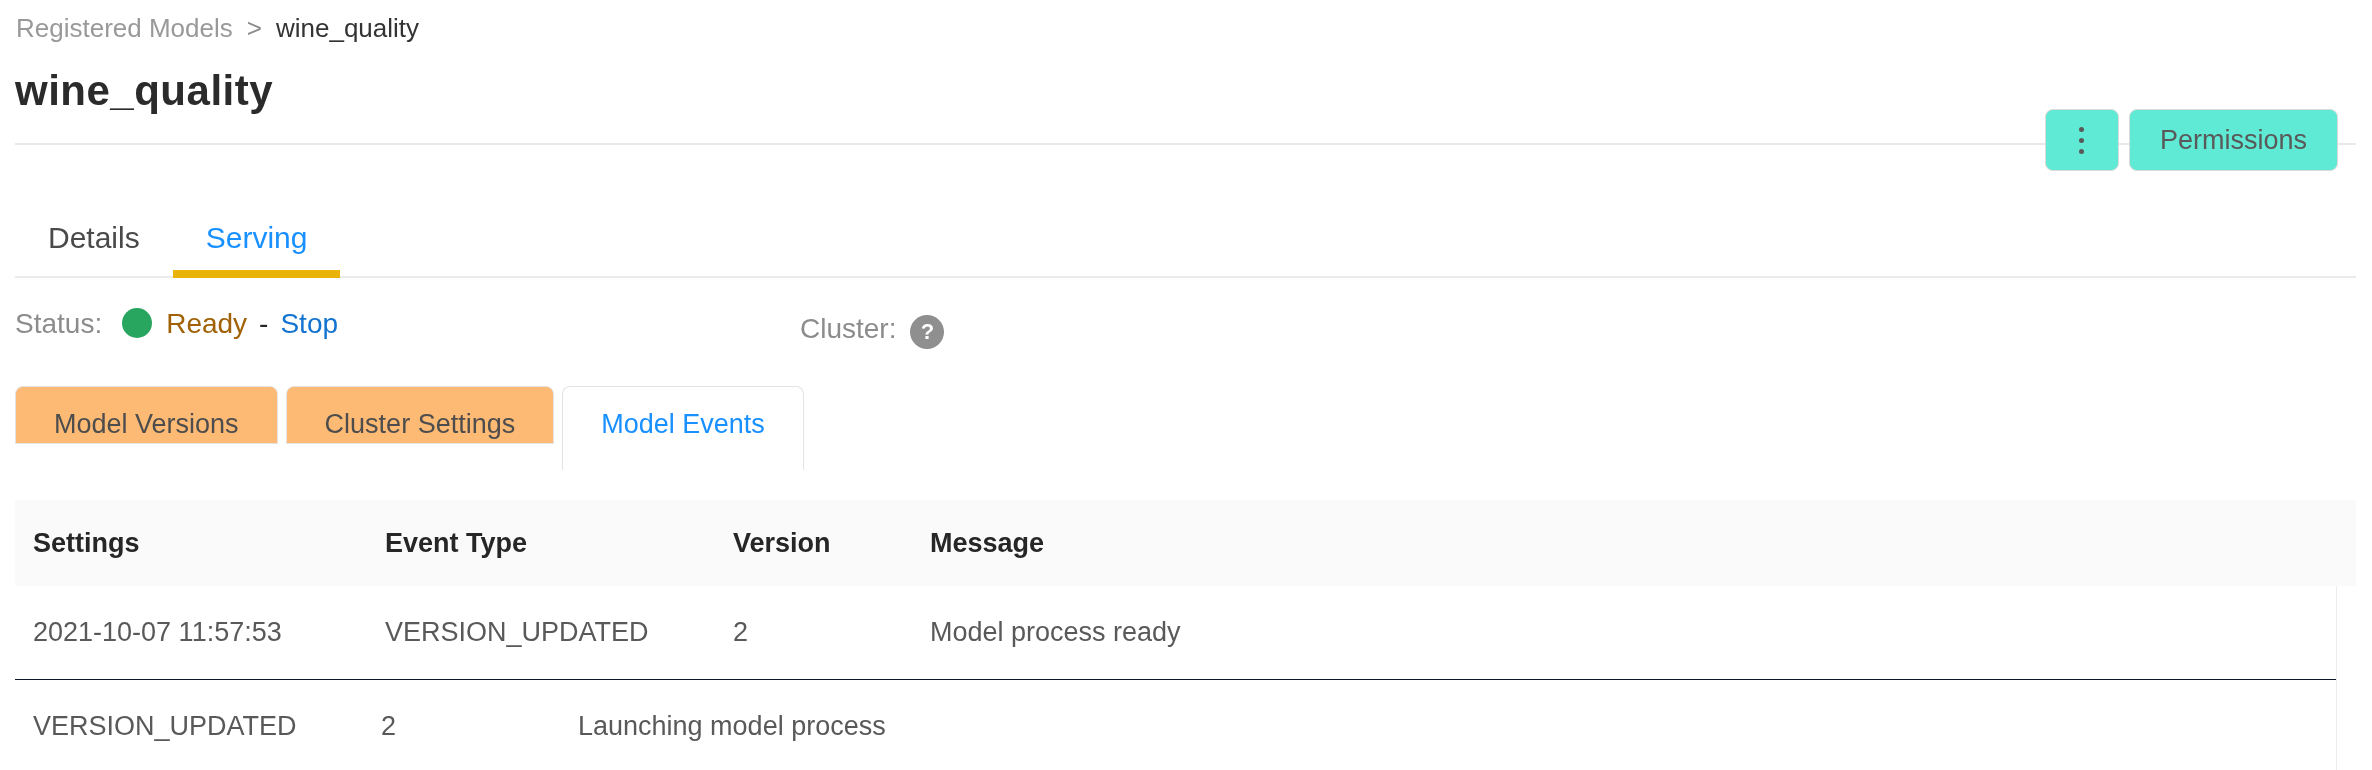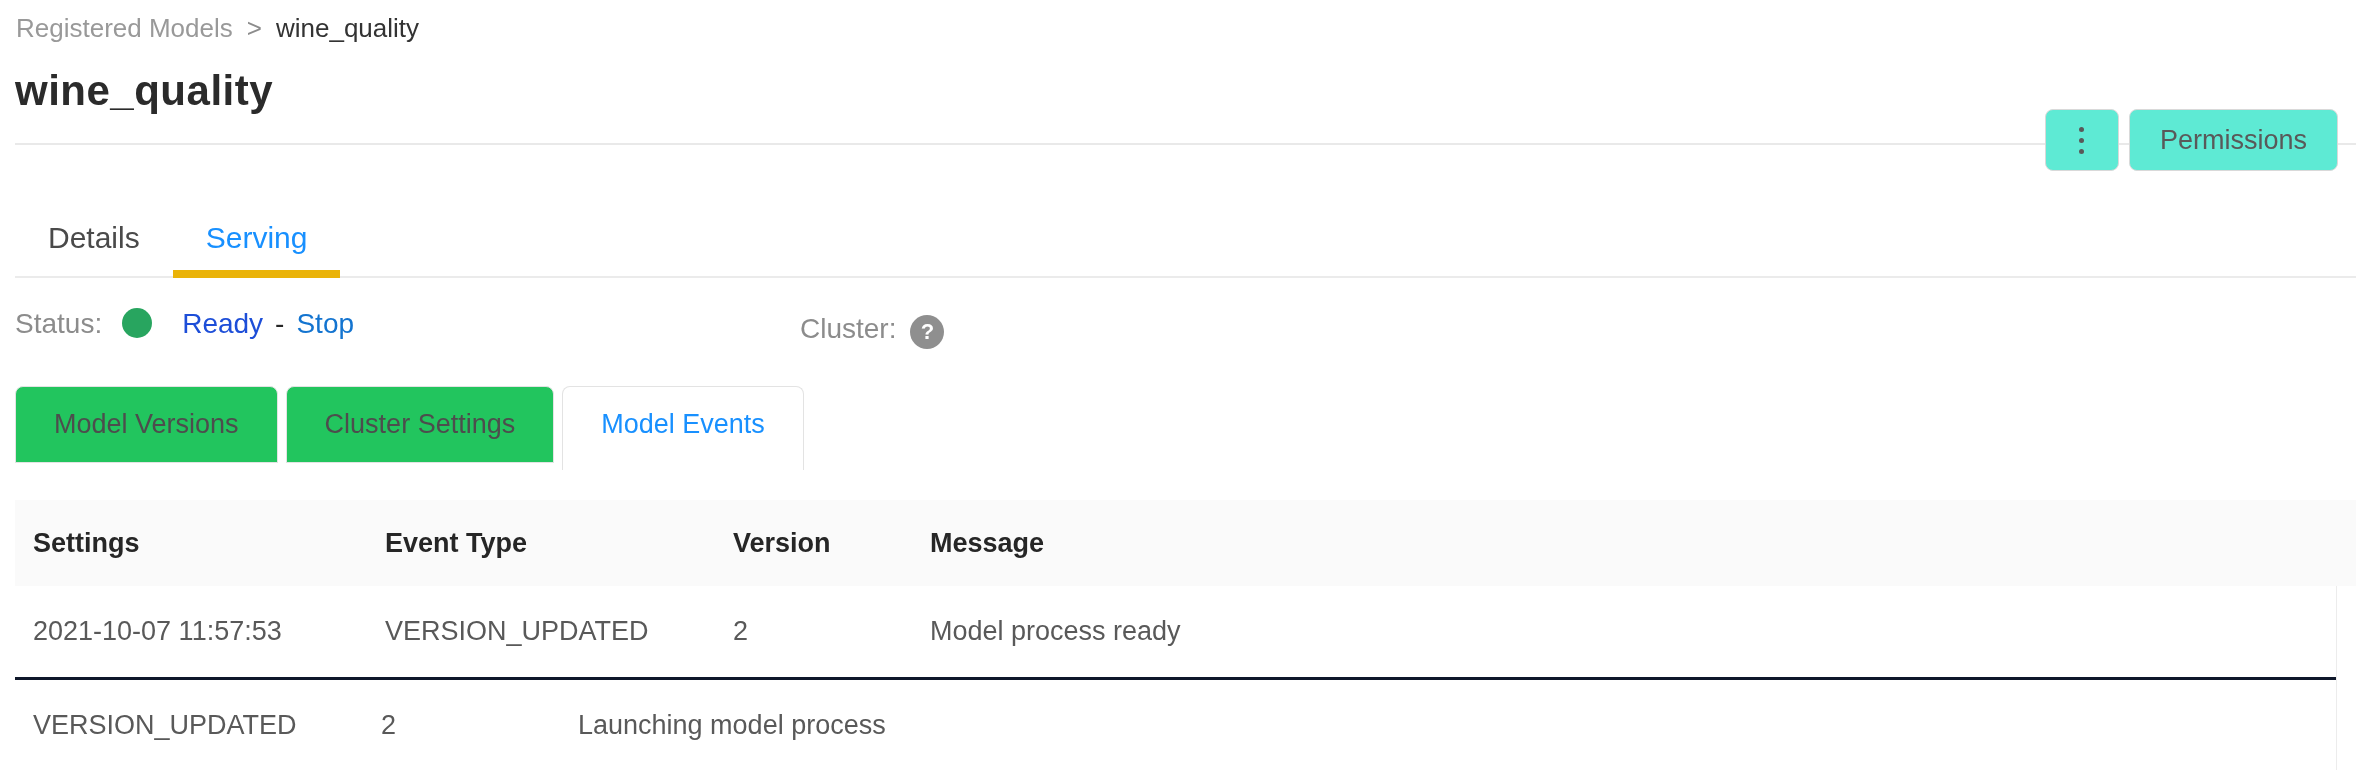--- a/index.html
+++ b/index.html
@@ -94,21 +94,21 @@
     display: flex;
   }
   .muted-label { color: #8c8c8c; }
   .status-dot {
     width: 30px; height: 30px;
     border-radius: 50%;
     background: #28a55f;
     margin: 0 14px 0 20px;
     flex: none;
   }
-  .status-value { color: #1d4ed8; margin-left: 16px; }
+  .status-value { color: #a16207; }
   .status-sep { color: #262626; margin: 0 12px; }
   .link { color: #1374d0; cursor: pointer; text-decoration: none; }
   .cluster-group {
     position: absolute;
     left: 785px;
     top: 0;
     height: 42px;
     display: flex;
     align-items: center;
   }
@@ -130,24 +130,24 @@
 
   
   .sub-tabs {
     margin: 36px 16px 0 15px;
     display: flex;
     gap: 8px;
     align-items: flex-start;
     height: 85px;
   }
   .sub-tab {
-    height: 77px;
+    height: 58px;
     line-height: 75px;
     padding: 0 38px;
-    background: #22c55e;
+    background: #fdba74;
     border: 1px solid #e3e3e3;
     border-radius: 8px 8px 0 0;
     font-size: 27px;
     color: #4d4d4d;
     cursor: pointer;
   }
   .sub-tab.active {
     height: 84px;
     background: #ffffff;
     border-bottom: none;
@@ -175,21 +175,21 @@
   .tbody {
     margin-right: 19px;
     border-right: 1px solid #ececec;
   }
   .trow {
     display: flex;
     align-items: center;
     height: 94px;
     font-size: 27px;
     color: #595959;
-    border-bottom: 3px solid #0f172a;
+    border-bottom: 1px solid #0f172a;
     background: #ffffff;
   }
 </style>
 </head>
 <body>
 
 <nav class="breadcrumb">
   <span class="crumb-root">Registered Models</span>
   <span class="crumb-sep">&gt;</span>
   <span class="crumb-current">wine_quality</span>

